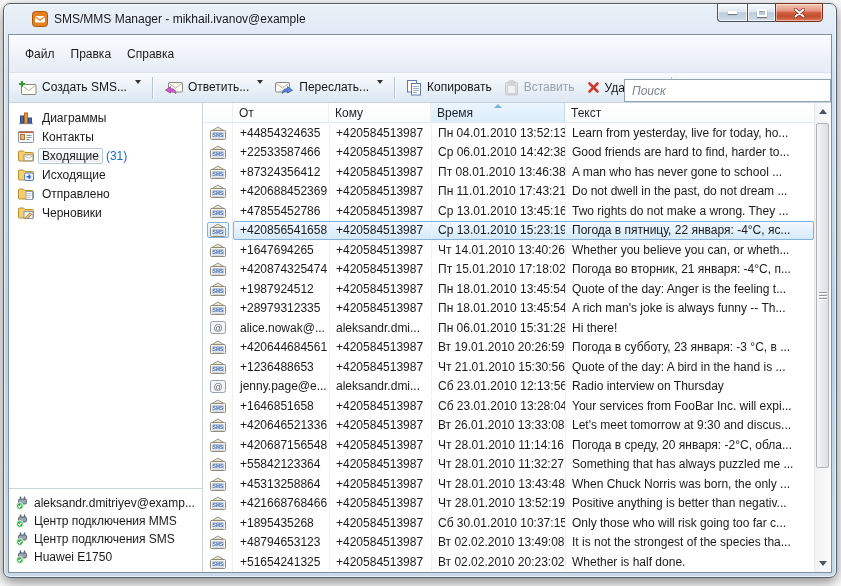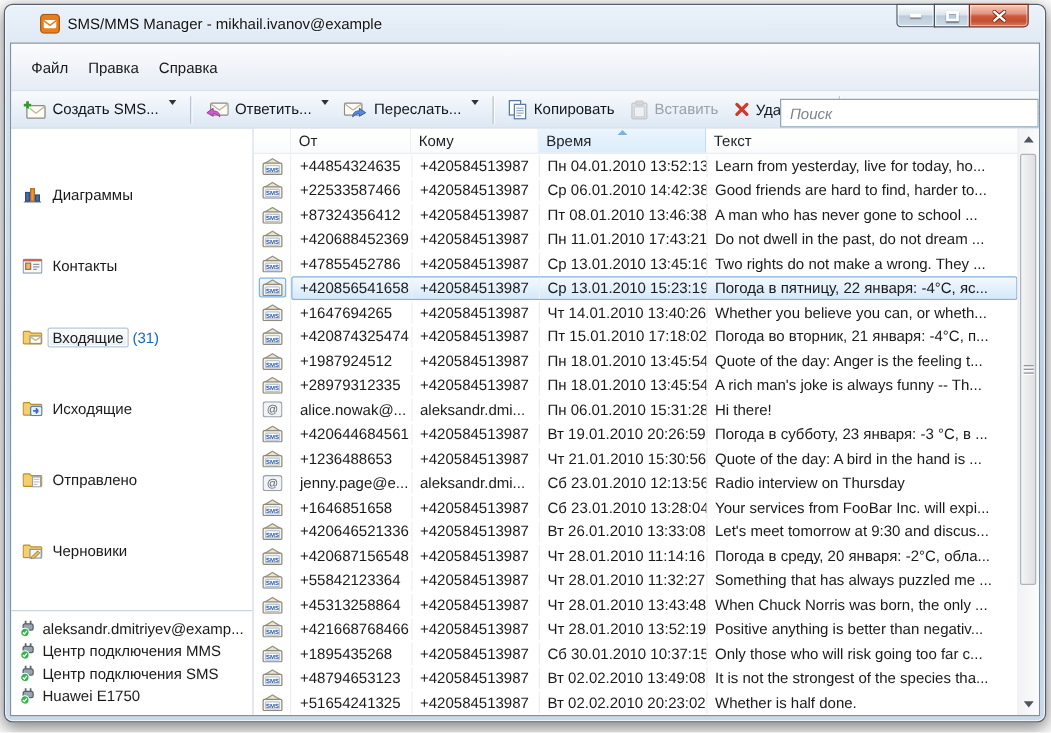--- a/index.html
+++ b/index.html
@@ -59,21 +59,21 @@
   .tbtn .tlabel { color:#14161a; }
   .tbtn.disabled .tlabel { color:#9aa1a9; }
   .tbtn.disabled .ticon { opacity:.5; filter:grayscale(1); }
   .ticon { display:inline-flex; align-items:center; }
   .tarrow { width:0; height:0; border-left:3.5px solid transparent; border-right:3.5px solid transparent; border-top:4px solid #333; margin-left:3px; }
   .tsep { width:1px; height:22px; background:#b7c4d2; box-shadow:1px 0 0 #fbfdff; margin:0 5px; flex:none; }
   
   .main { flex:1; display:flex; min-height:0; }
   .sidebar { width:194px; flex:none; border-right:1px solid #ccd4de; display:flex; flex-direction:column; background:#fff; }
   .folder-list { flex:1; padding-top:5px; overflow:hidden; }
-  .folder-item { height:19px; display:flex; align-items:center; padding-left:8px;margin-top:38px; }
+  .folder-item { height:19px; display:flex; align-items:center; padding-left:8px; }
   .fi-icon { width:17px; display:inline-flex; justify-content:center; margin-right:4px; flex:none; }
   .fi-box { border:1px solid transparent; border-radius:2px; padding:0 3px; }
   .fi-box.selected { border-color:#b9c7d6; background:linear-gradient(180deg,#fbfcfe,#e9eff6); box-shadow:inset 0 0 0 1px rgba(255,255,255,.8); }
   .fi-count { color:#1569c7; margin-left:3px; }
   .conn-list { flex:none; height:84px; border-top:1px solid #ccd4de; padding:5px 0 0 5px; }
   .conn-item { height:18px; display:flex; align-items:center; white-space:nowrap; overflow:hidden; }
   .conn-item .fi-icon { margin-right:3px; }
   
   .table { flex:1; position:relative; min-width:0; background:#fff; }
   .thead { display:flex; height:20px; margin-right:17px; border-bottom:1px solid #e4e9ef; }

